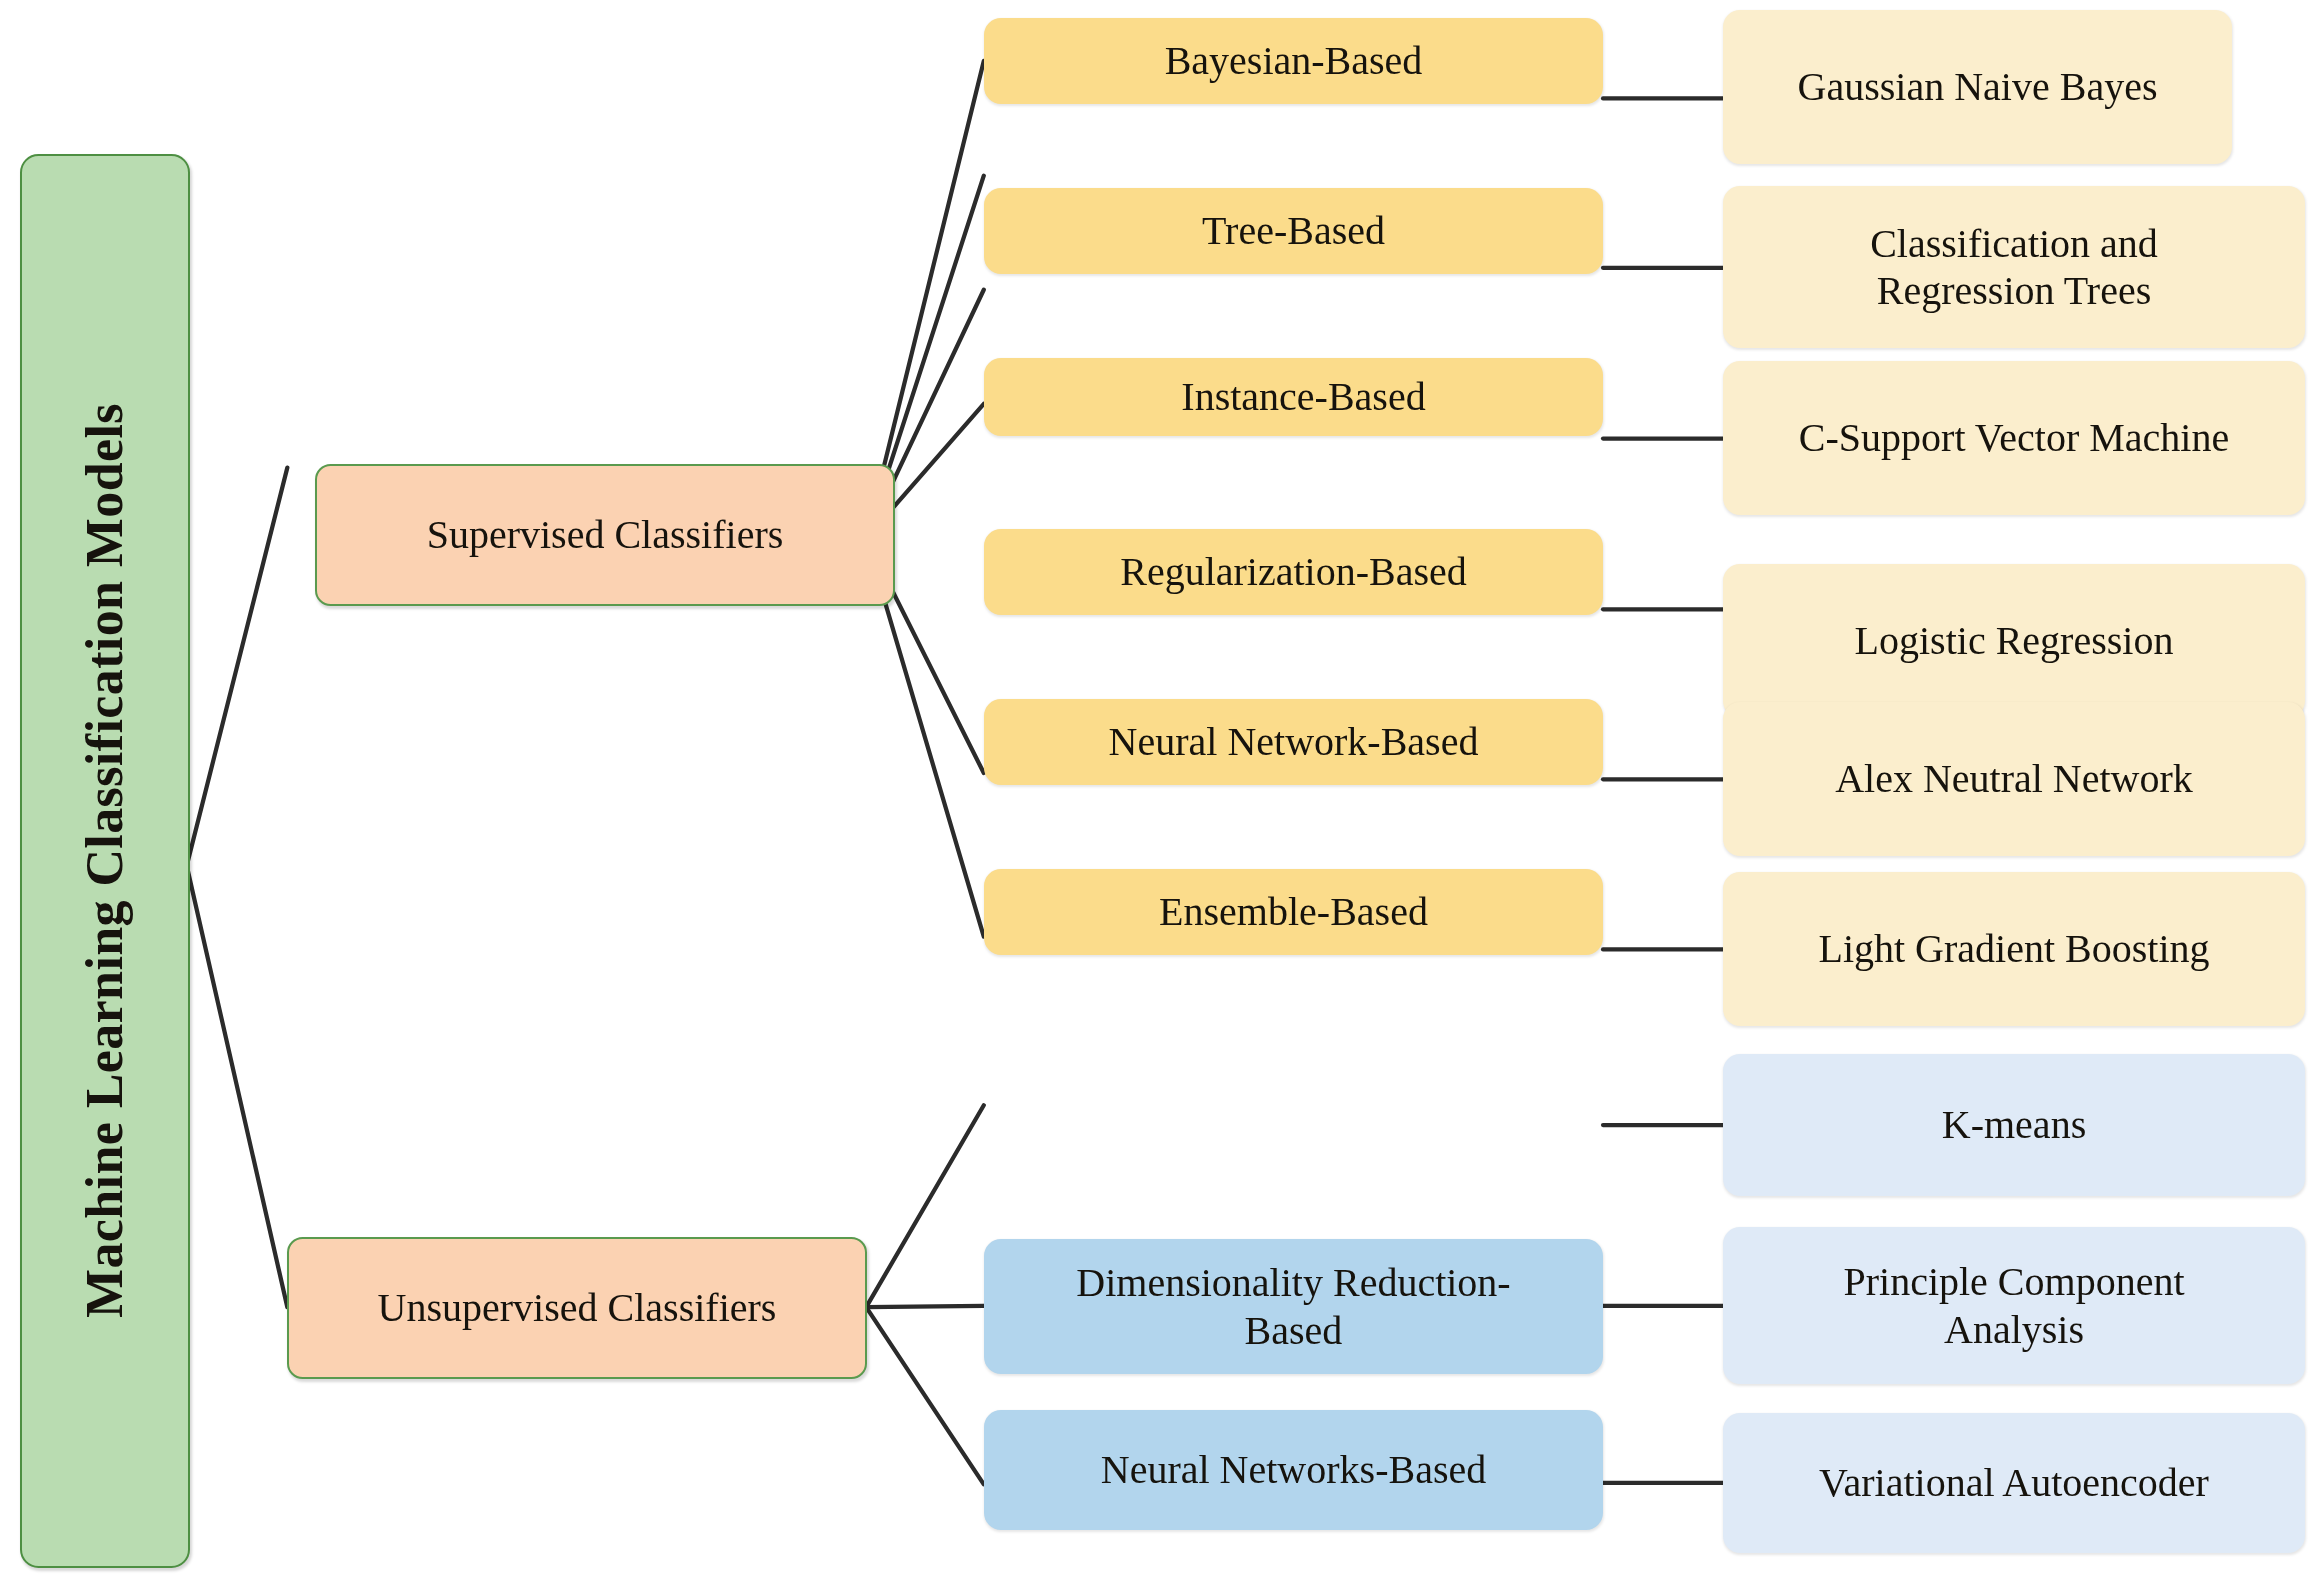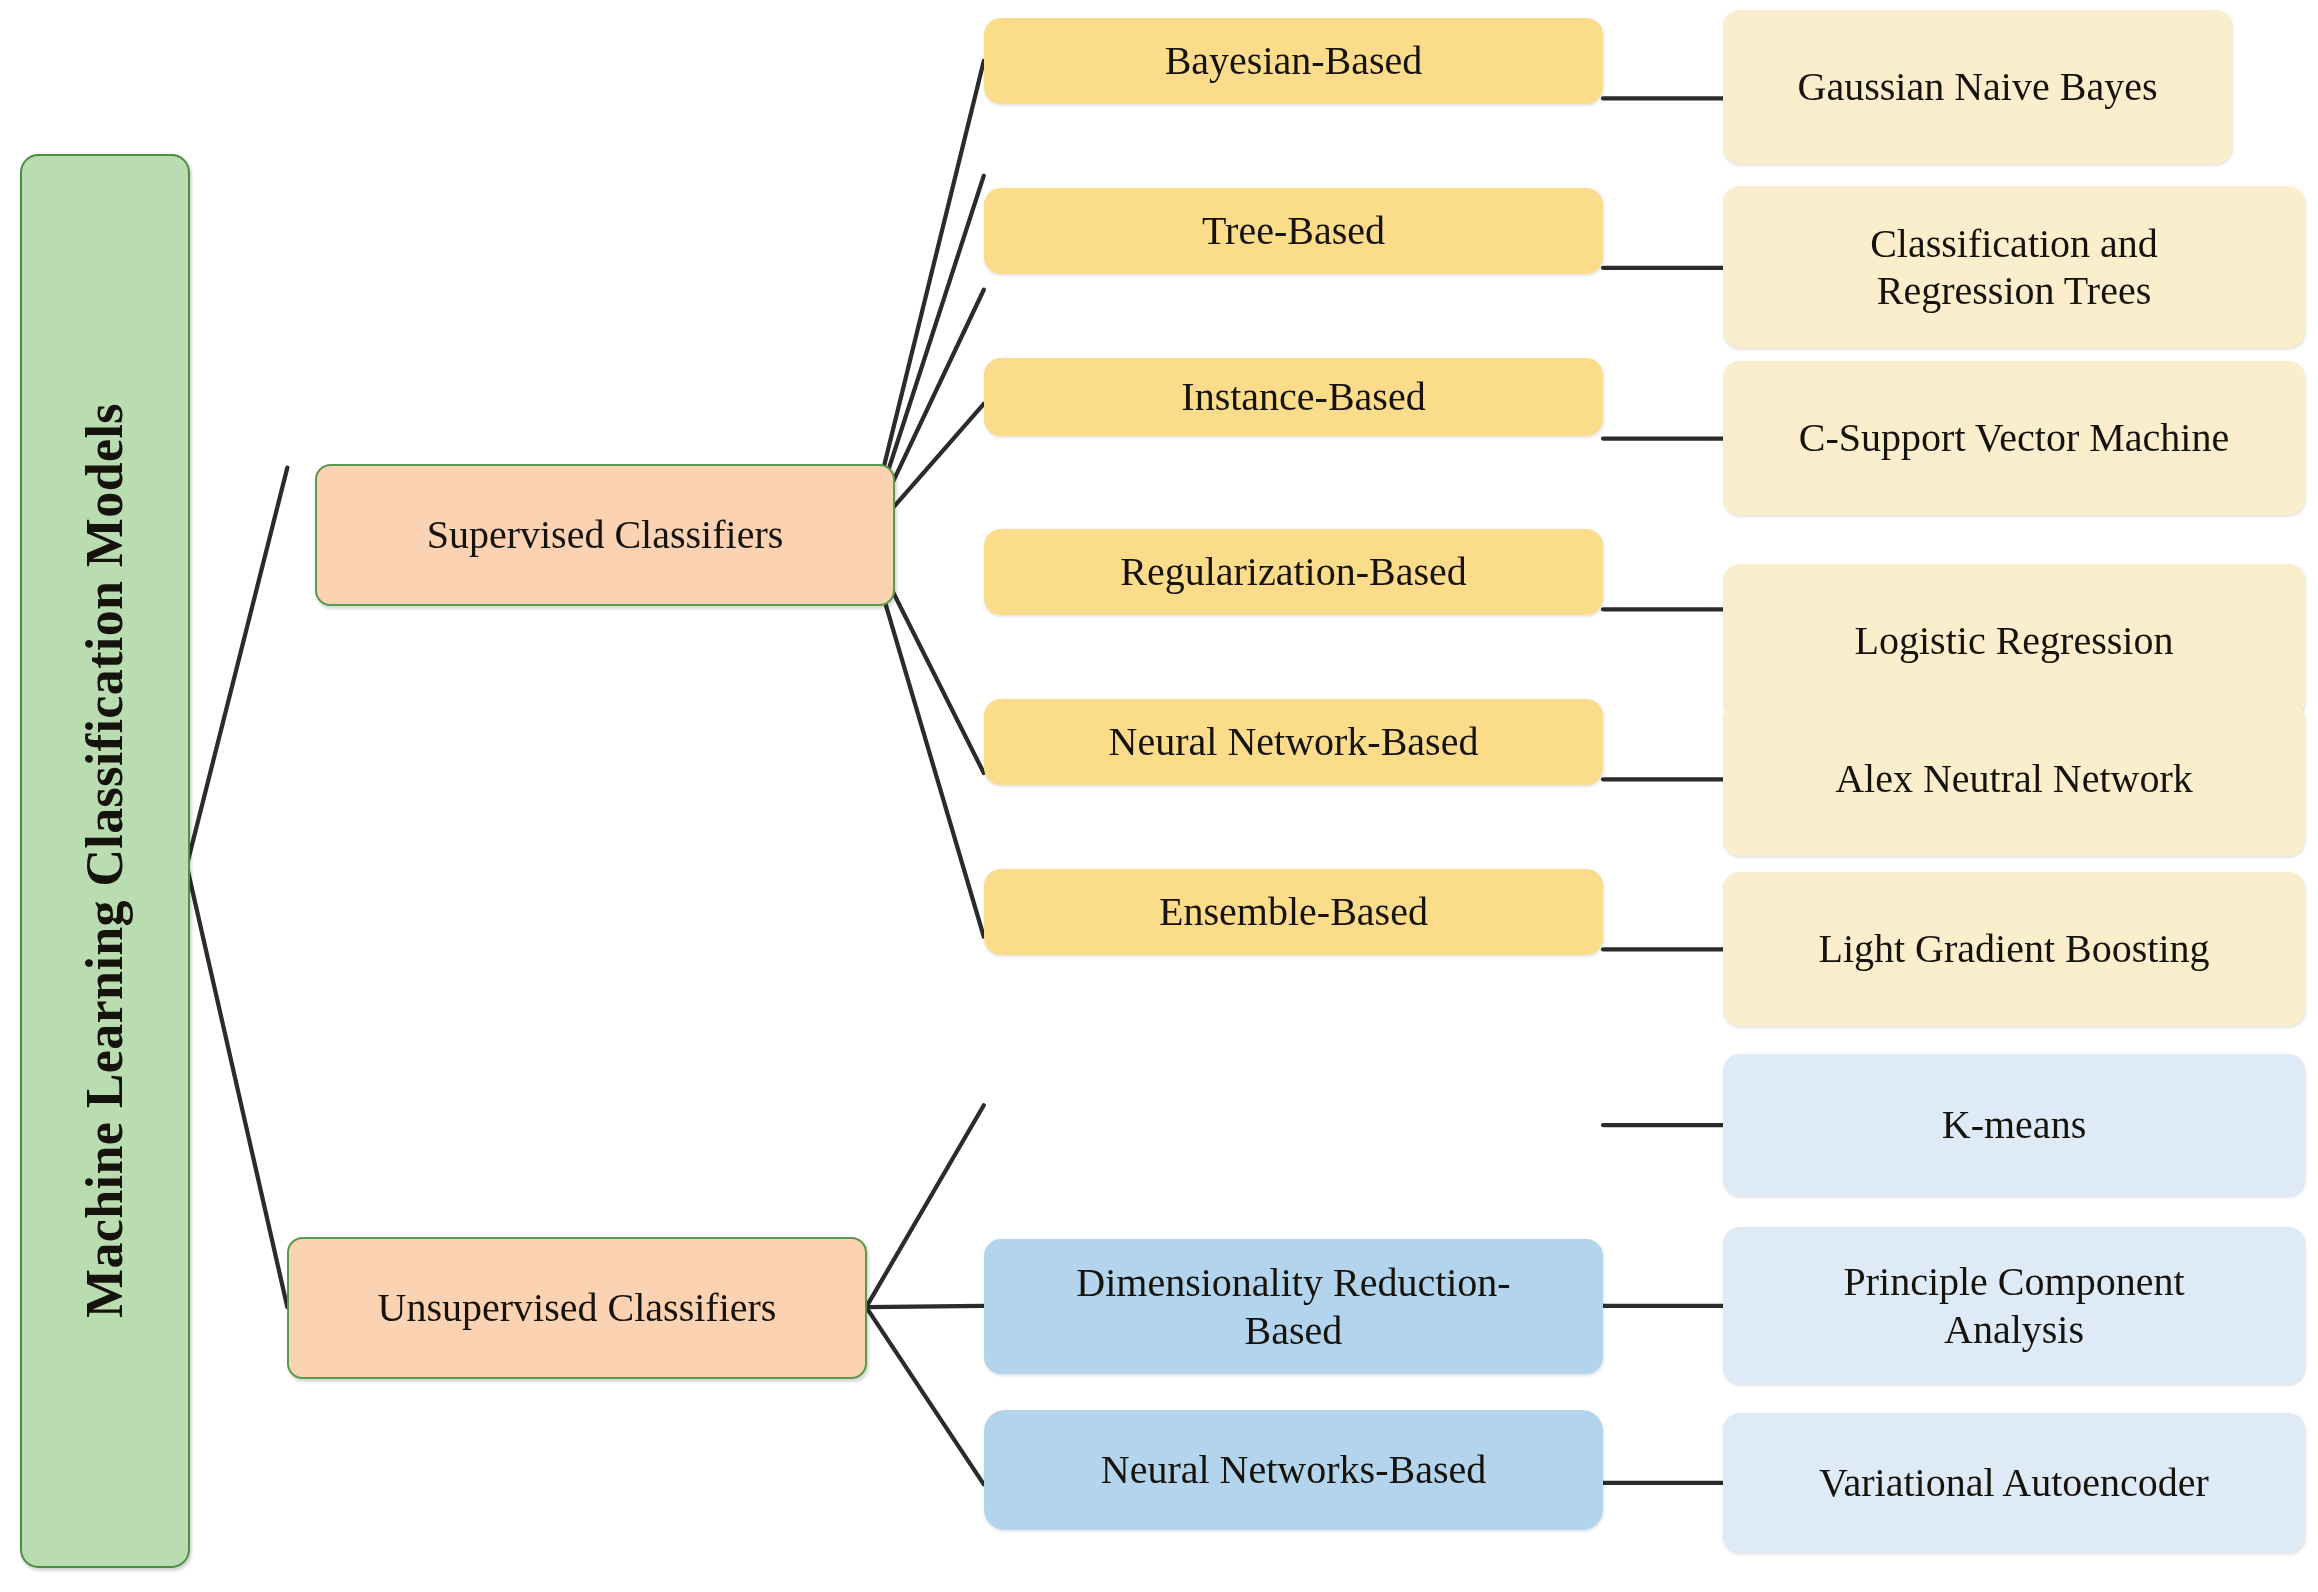--- a/index.html
+++ b/index.html
@@ -167,21 +167,21 @@
     <span class="node-label">Neural Network-Based</span>
   </div>
   <div class="node node-l2-sup" style="left:984px; top:869px; width:619px; height:86px;">
     <span class="node-label">Ensemble-Based</span>
   </div>
 
   <div class="node node-l2-uns" style="left:984px; top:1239px; width:619px; height:135px;">
     <span class="node-label">Dimensionality Reduction-
 Based</span>
   </div>
-  <div class="node node-l2-uns" style="left:984px; top:1410px; width:619px; height:120px;border-radius:21px;">
+  <div class="node node-l2-uns" style="left:984px; top:1410px; width:619px; height:120px;">
     <span class="node-label">Neural Networks-Based</span>
   </div>
 
   <div class="node node-l3-sup" style="left:1723px; top:10px; width:509px; height:154px;">
     <span class="node-label">Gaussian Naive Bayes</span>
   </div>
   <div class="node node-l3-sup" style="left:1723px; top:186px; width:582px; height:162px;">
     <span class="node-label">Classification and
 Regression Trees</span>
   </div>

